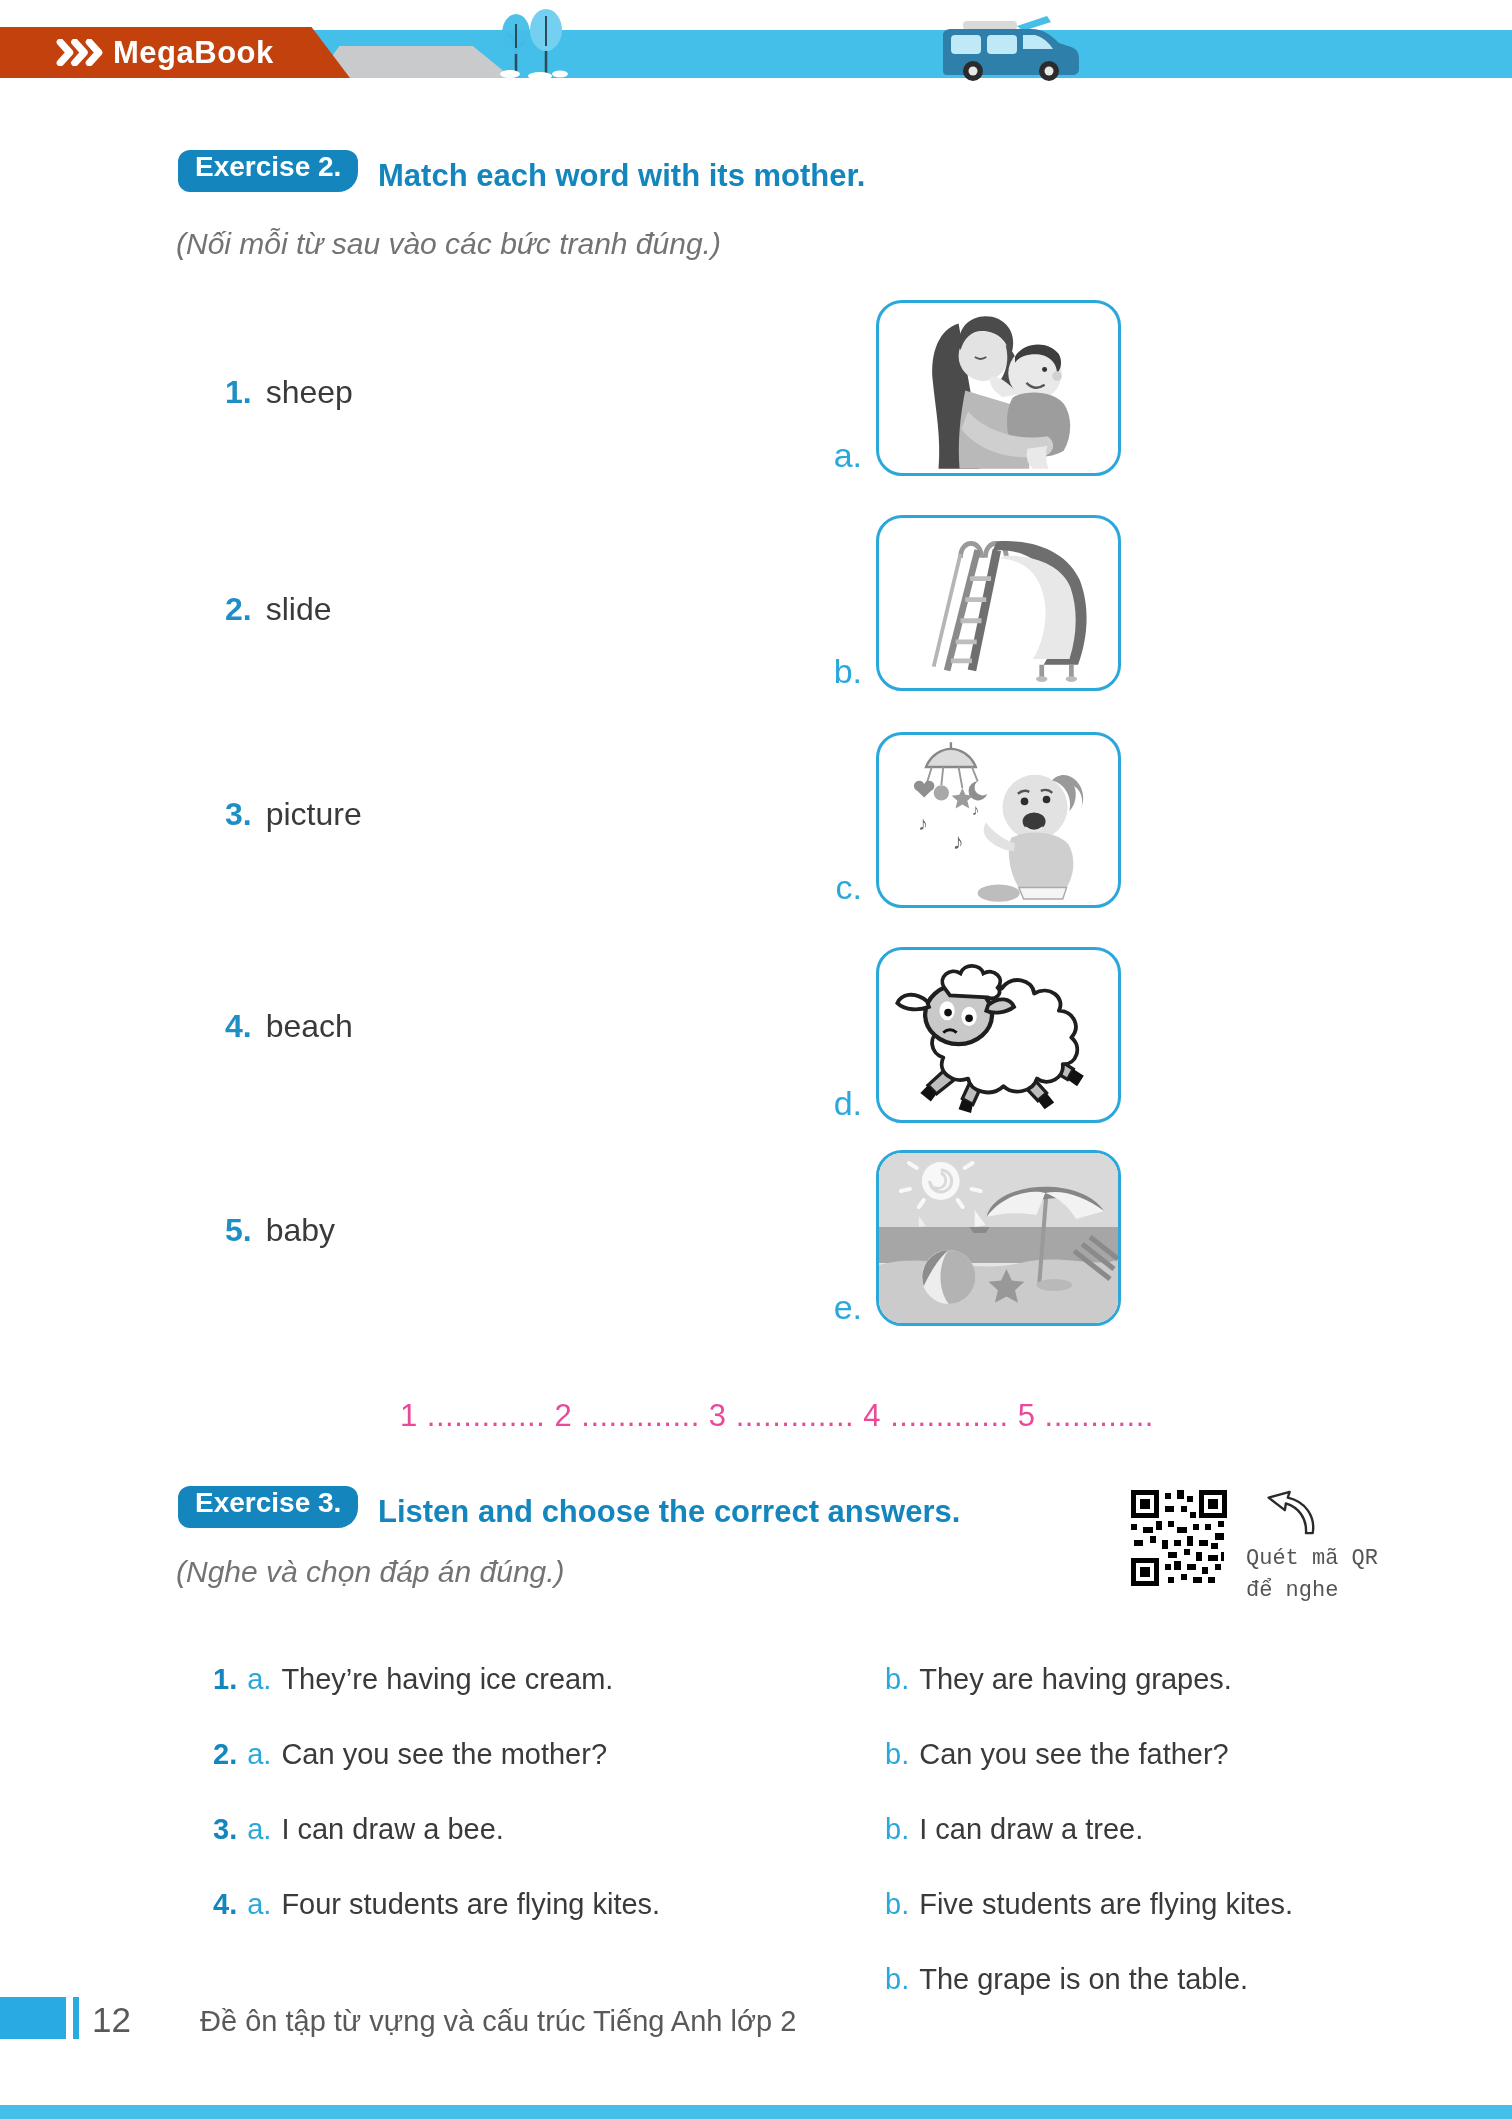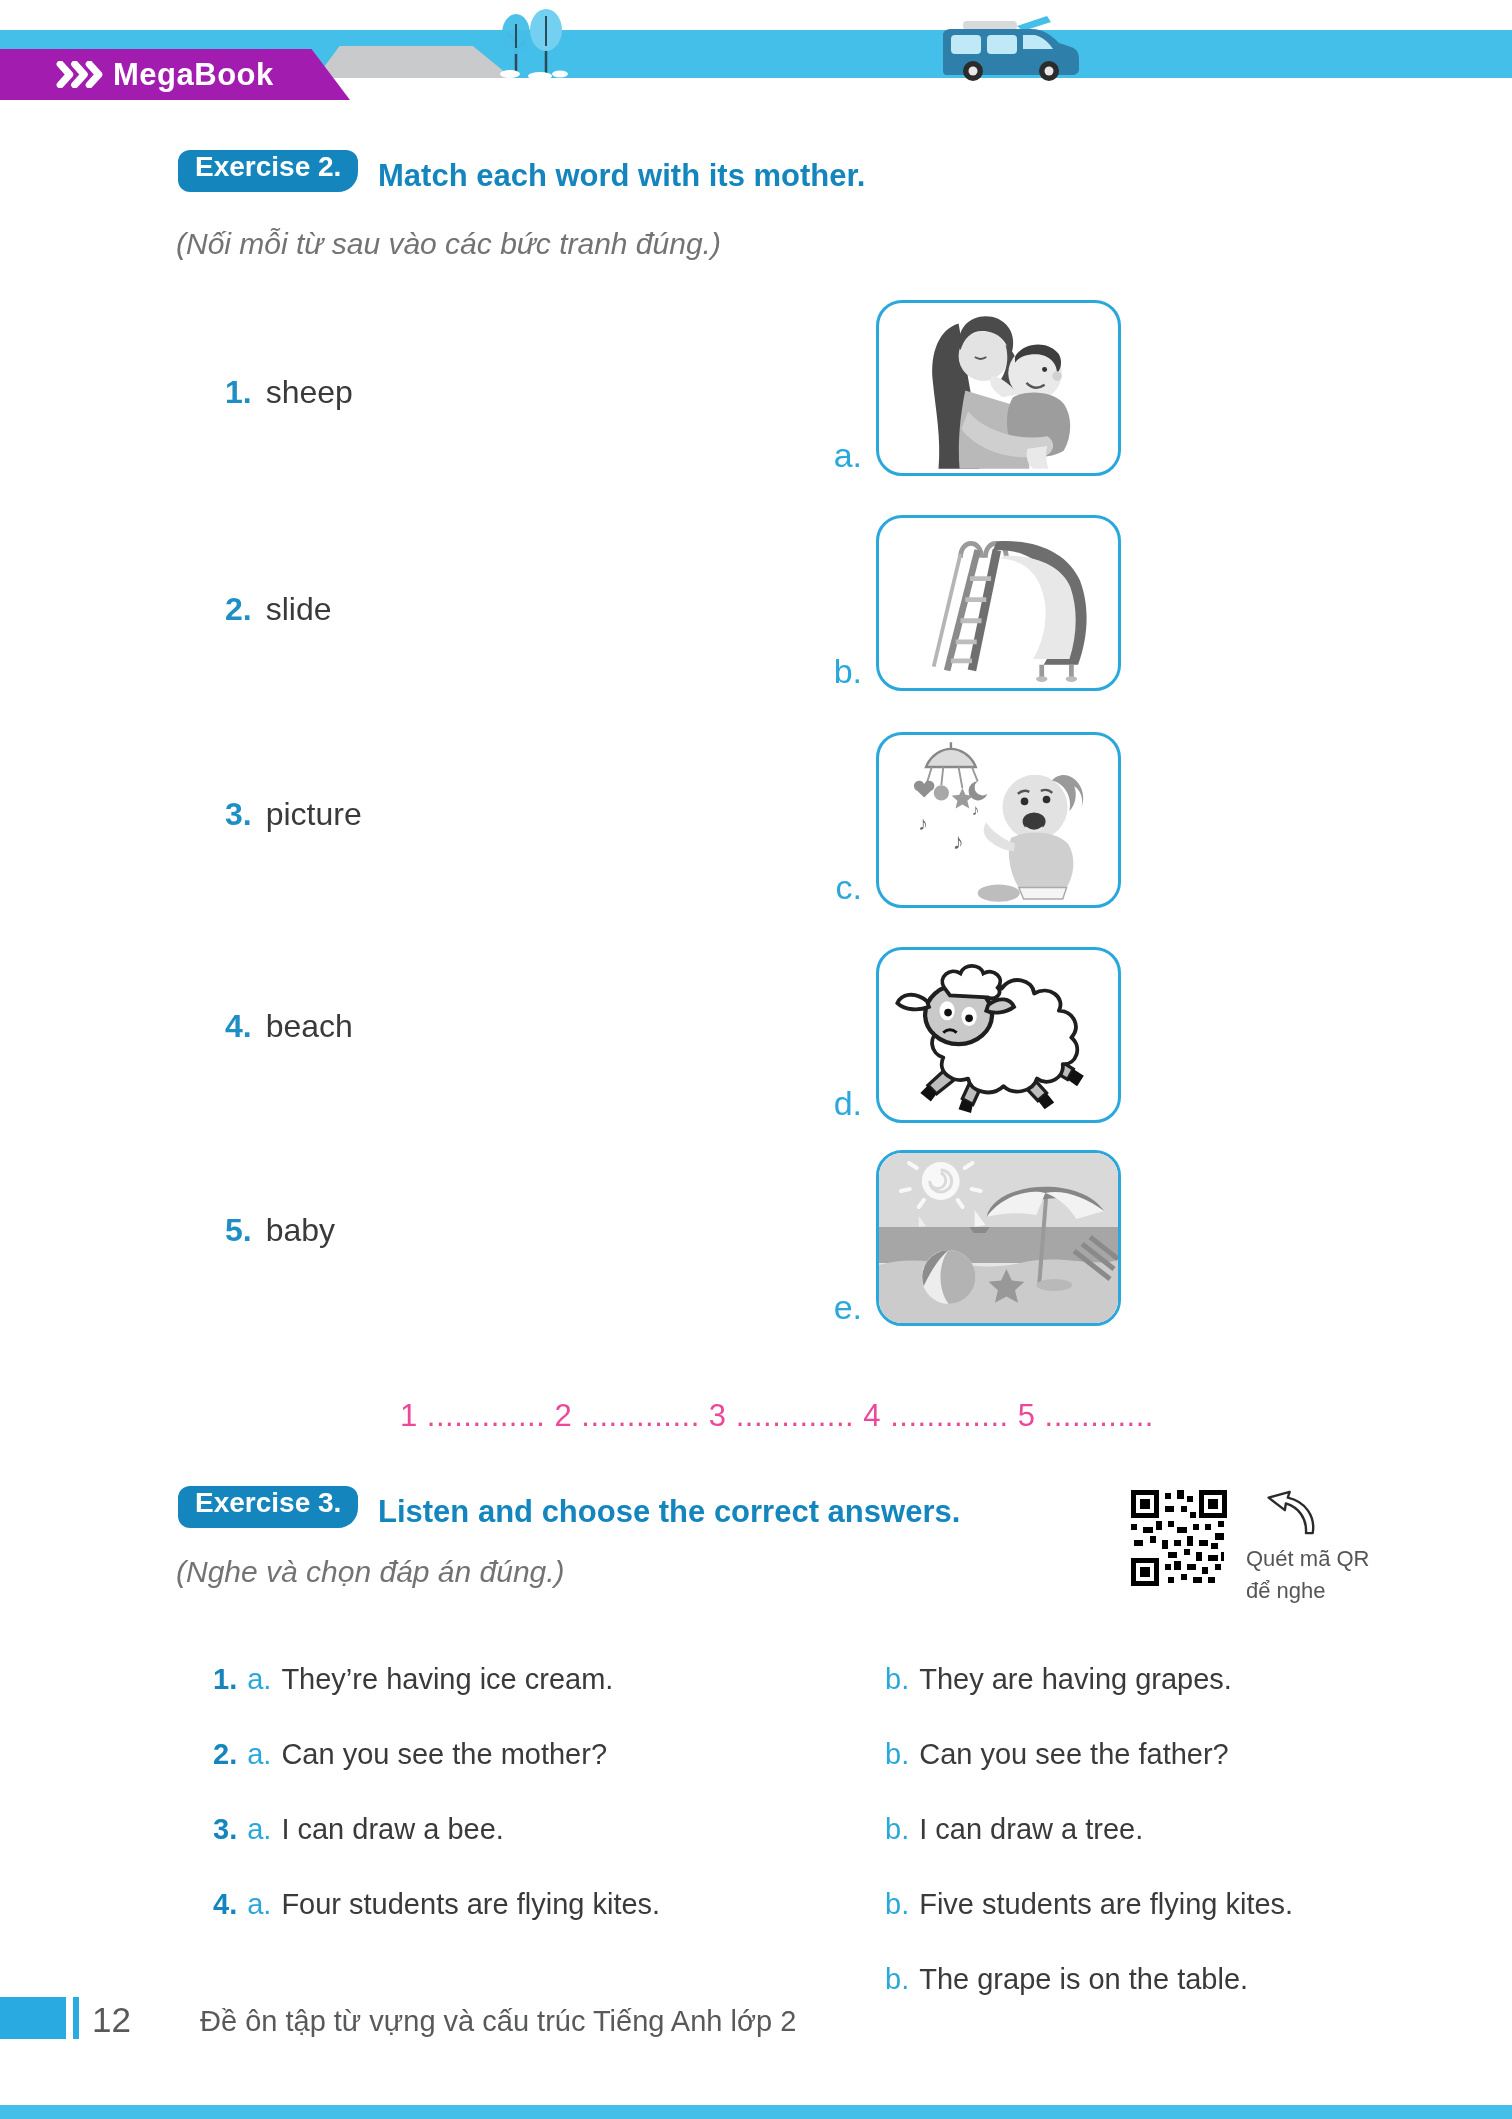--- a/index.html
+++ b/index.html
@@ -6,23 +6,23 @@
   html,body { background:#ffffff; }
   body { font-family:"Liberation Sans","DejaVu Sans",sans-serif; }
   .page { position:relative; width:1512px; height:2119px; background:#fff; overflow:hidden; }
   .abs { position:absolute; }
 
   
   .topbar { top:30px; left:0; width:1512px; height:48px; background:#44BFE9; }
   .bottombar { top:2105px; left:0; width:1512px; height:14px; background:#44BFE9; }
   .gray-wedge { top:46px; left:316px; width:196px; height:32px; background:#C9CACB;
                 clip-path:polygon(0 100%, 12% 0, 80% 0, 100% 100%); }
-  .logo-chip { top:27px; left:0; width:350px; height:51px; background:#a21caf;
+  .logo-chip { top:27px; left:0; width:350px; height:51px; background:#c2410c;
                clip-path:polygon(0 0, 89% 0, 100% 100%, 0 100%);
-               display:flex; align-items:center; gap:9px; padding-left:56px;margin-top:22px; }
+               display:flex; align-items:center; gap:9px; padding-left:56px; }
   .brand { color:#fff; font-size:31px; font-weight:bold; letter-spacing:.5px; }
   .chev { width:48px; height:27px; }
   .trees { top:8px; left:494px; width:80px; height:74px; }
   .van { top:13px; left:933px; width:152px; height:68px; }
 
   
   .badge { background:#1486BD; color:#fff; font-weight:bold; font-size:28px;
            padding:2px 17px 9px 17px; border-radius:12px 12px 20px 12px; line-height:1.1; }
   .badge-ex2 { top:150px; left:178px; }
   .badge-ex3 { top:1486px; left:178px; }
@@ -44,21 +44,21 @@
   .pic svg { width:96%; height:96%; }
   .pic.pe svg { width:100%; height:100%; }
   .pic-label { font-size:34px; color:#2AA7DB; left:806px; width:56px; text-align:right; }
   .la { top:436px; } .lb { top:652px; } .lc { top:868px; } .ld { top:1084px; } .le { top:1288px; }
 
   .answers { top:1398px; left:400px; font-size:31px; color:#ec4899; letter-spacing:.5px; }
 
   
   .qr { top:1487px; left:1128px; width:102px; height:102px; }
   .arrow { top:1489px; left:1242px; width:80px; height:48px; }
-  .qr-caption { top:1543px; left:1246px; font-size:22px; color:#555; line-height:1.45; }
+  .qr-caption { top:1543px; left:1246px; font-size:22px; color:#555; line-height:1.45;font-family:Liberation Mono, monospace; }
 
   .ex3-item { font-size:29px; color:#3a3a3a; white-space:nowrap; }
   .ex3-item .num { color:#1486BD; font-weight:bold; margin-right:10px; }
   .ex3-item .letter { color:#2AA7DB; margin-right:10px; }
   .col-a { left:213px; } .col-b { left:885px; }
   .r1 { top:1663px; } .r2 { top:1738px; } .r3 { top:1813px; } .r4 { top:1888px; } .r5 { top:1963px; }
 
   
   .footer-box { top:1997px; left:0; width:66px; height:42px; background:#29ABE2; }
   .footer-rule { top:1997px; left:73px; width:6px; height:42px; background:#29ABE2; }

